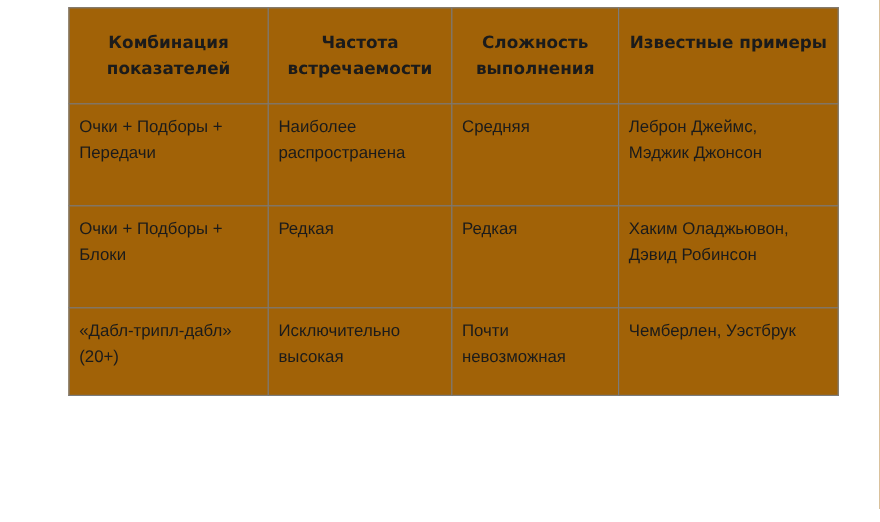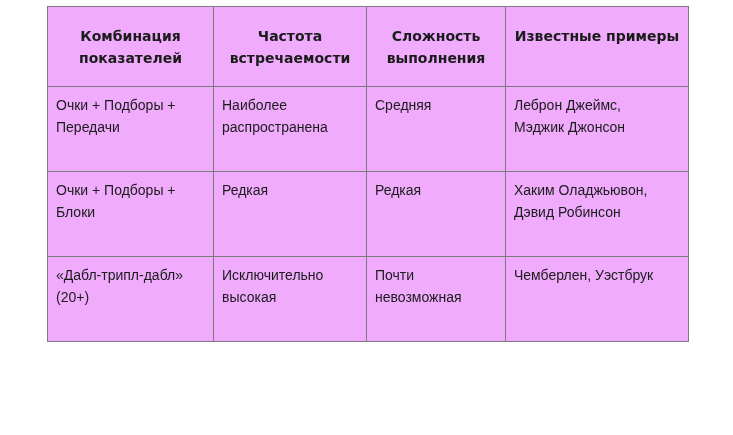--- a/index.html
+++ b/index.html
@@ -16,21 +16,22 @@
   }
   .table-wrap {
     position: absolute;
     left: 47px;
     top: 6px;
   }
   table.data-table {
     border-collapse: collapse;
     table-layout: fixed;
     width: 641px;
-    background: #f0abfc;
+    background: #a16207;
+    margin-left: 10px;
   }
   table.data-table col.c1 { width: 166px; }
   table.data-table col.c2 { width: 153px; }
   table.data-table col.c3 { width: 139px; }
   table.data-table col.c4 { width: 183px; }
   table.data-table th,
   table.data-table td {
     border: 1px solid #7b7b7b;
     vertical-align: top;
     box-sizing: border-box;
@@ -49,21 +50,21 @@
   }
   table.data-table td {
     font-weight: 400;
     text-align: left;
     padding: 7px 8px 8px 8px;
   }
   tr.row-h  { height: 80px; }
   tr.row-1  { height: 85px; }
   tr.row-2  { height: 85px; }
   tr.row-3  { height: 90px; }
-  tr.row-4  { height: 85px; }
+  tr.row-4  { height: 73px; }
 </style>
 </head>
 <body>
 
 <div class="table-wrap">
   <table class="data-table">
     <colgroup>
       <col class="c1">
         <col class="c2">
         <col class="c3">

